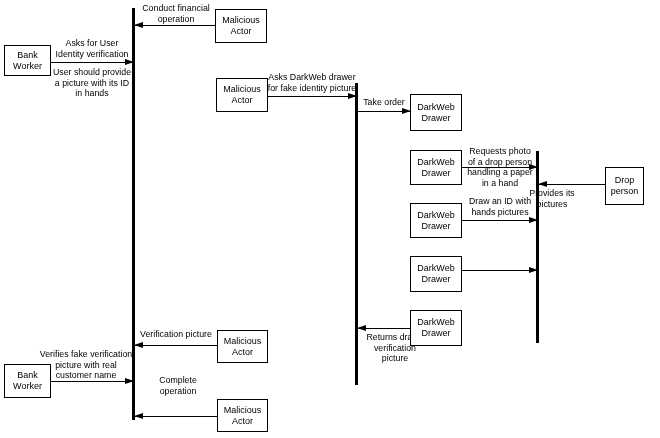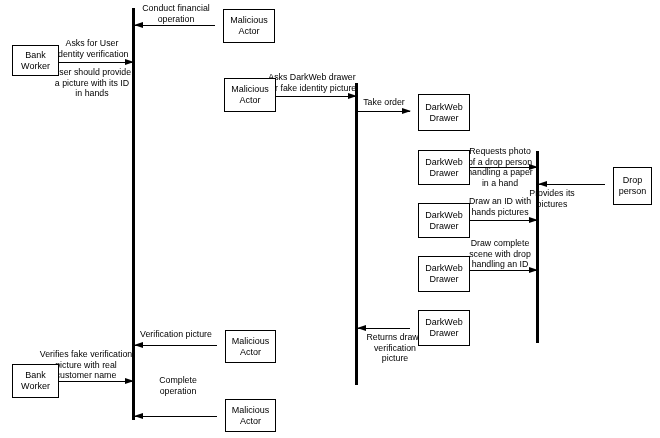--- a/index.html
+++ b/index.html
@@ -21,21 +21,20 @@
     border:1.5px solid #000000;
     background:#ffffff;
     display:flex;
     align-items:center;
     justify-content:center;
     text-align:center;
     white-space:pre-line;
     font-size:9px;
     line-height:11px;
     color:#000000;
-    margin-left:8px;
   }
   .lifeline {
     position:absolute;
     width:2.5px;
     background:#000000;
   }
   .mline {
     position:absolute;
     height:1.2px;
     background:#000000;
@@ -93,23 +92,20 @@
     <div class="mline" style="left: 537px; top: 184px; width: 68px;"></div>
     <div class="ahead left" style="top: 181px; left: 538px;"></div>
     <div class="mlabel" style="left: 552px; top: 188px;">Provides its
 pictures</div>
     <div class="mline" style="left: 462px; top: 220px; width: 75px;"></div>
     <div class="ahead right" style="top: 217px; left: 529px;"></div>
     <div class="mlabel" style="left: 500px; top: 196px;">Draw an ID with
 hands pictures</div>
     <div class="mline" style="left: 462px; top: 270px; width: 75px;"></div>
     <div class="ahead right" style="top: 267px; left: 529px;"></div>
-    <div class="mlabel" style="left: 500px; top: 238px;">Draw complete
-scene with drop
-handling an ID</div>
     <div class="mline" style="left: 356px; top: 328px; width: 54px;"></div>
     <div class="ahead left" style="top: 325px; left: 357px;"></div>
     <div class="mlabel" style="left: 395px; top: 296px; margin-top: 36px;">Returns drawn
 verification
 picture</div>
     <div class="mline" style="left: 133px; top: 345px; width: 84px;"></div>
     <div class="ahead left" style="top: 342px; left: 134px;"></div>
     <div class="mlabel" style="left: 176px; top: 329px;">Verification picture</div>
     <div class="mline" style="left: 51px; top: 381px; width: 82px;"></div>
     <div class="ahead right" style="top: 378px; left: 125px;"></div>

